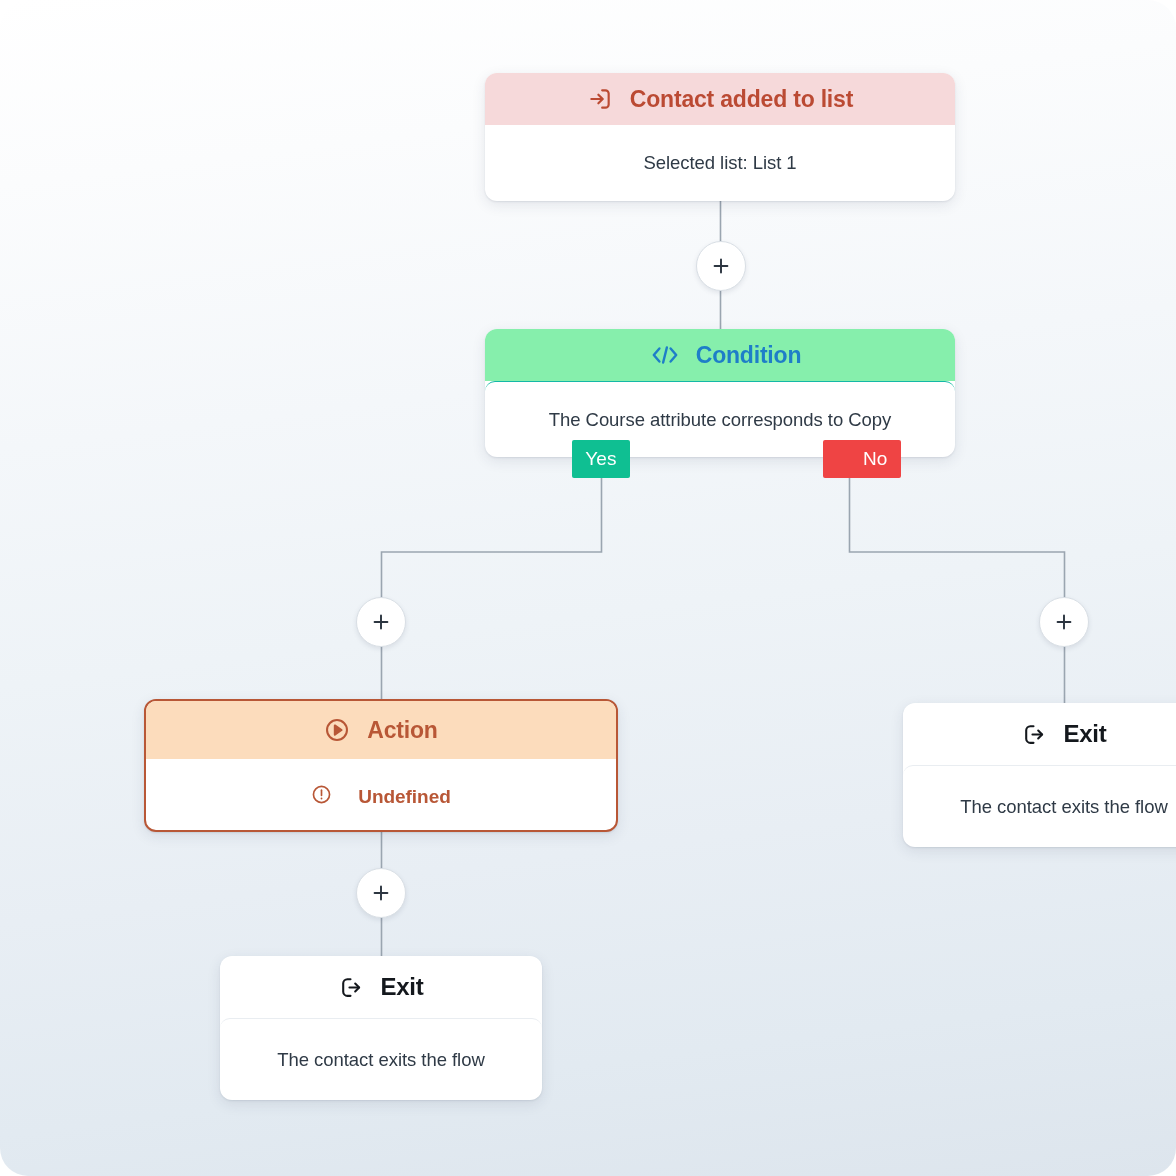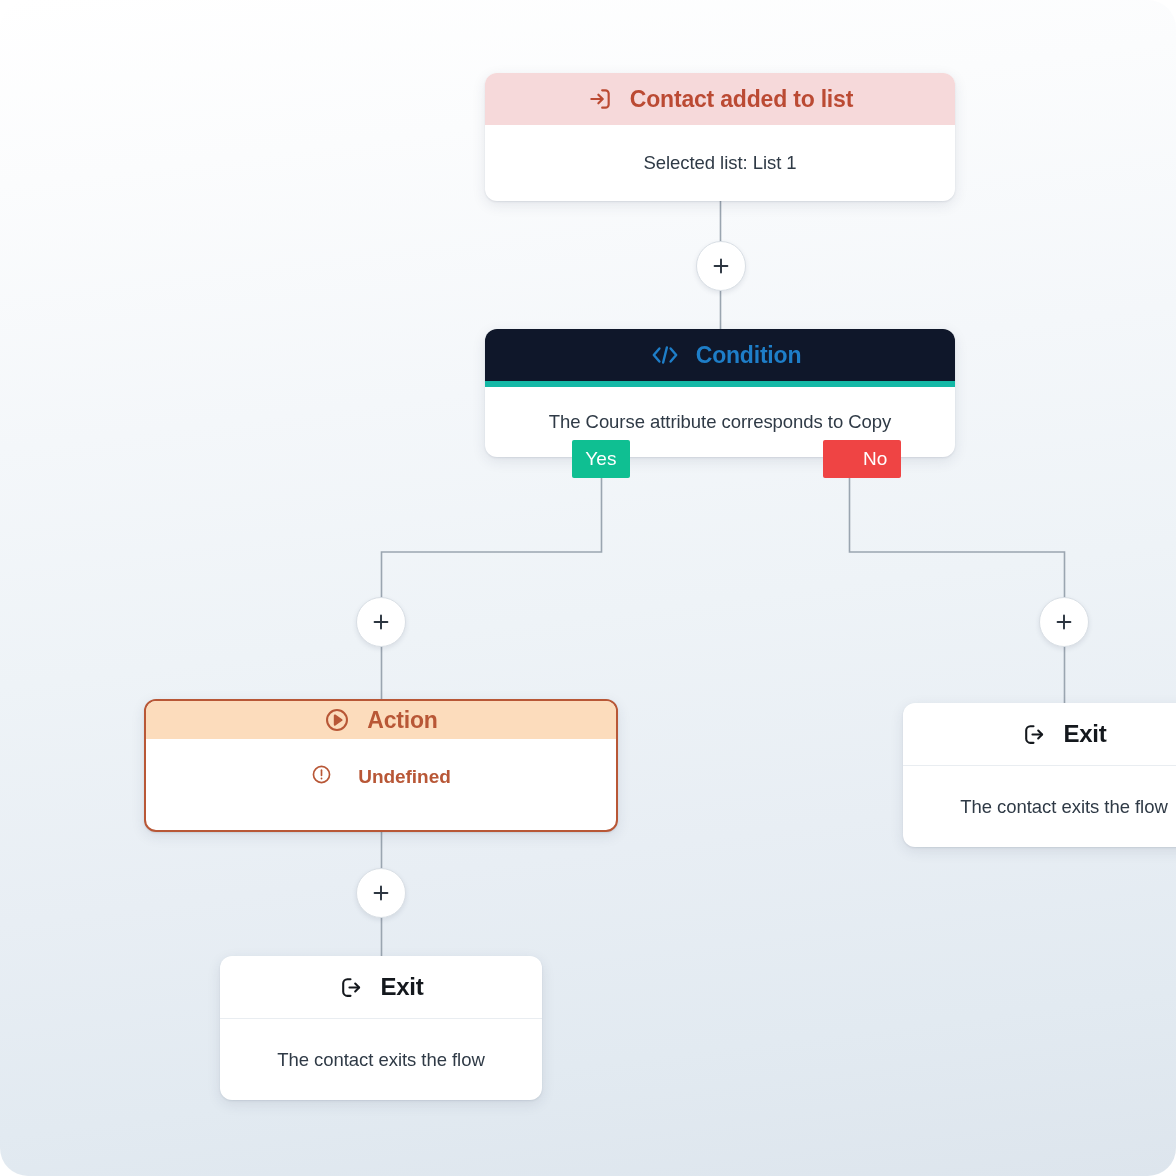--- a/index.html
+++ b/index.html
@@ -59,53 +59,54 @@
     font-weight: bold;
     letter-spacing: -0.2px;
   }
   .node-body {
     display: flex;
     align-items: center;
     justify-content: center;
     font-size: 18.5px;
     color: #2f3a46;
     letter-spacing: -0.05px;
+    border-radius: 10px;
   }
   .node-header svg { display: block; }
 
   
   .node--trigger { left: 485px; top: 73px; width: 470px; height: 128px; }
   .node--trigger .node-header {
     background: #f6d9da;
     color: #bb4a33;
   }
   .node--trigger .node-body { height: 76px; }
 
   
   .node--condition { left: 485px; top: 329px; width: 470px; height: 128px; }
   .node--condition .node-header {
-    background: #0f172a;
+    background: #86efac;
     color: #1e7ec8;
     padding-left: 12px;
   }
   .node--condition .node-body {
     height: 76px;
-    border-top: 6px solid #14b8a6;
+    border-top: 1px solid #14b8a6;
   }
 
   
   .node--action {
     left: 144px; top: 699px; width: 474px; height: 133px;
     border: 2px solid #b85736;
     background: #ffffff;
   }
   .node--action .node-header {
     background: #fcdcbc;
     color: #b85736;
-    height: 38px;
+    height: 58px;
   }
   .node--action .node-body {
     height: 75px;
     color: #b85736;
     font-size: 19px;
     font-weight: bold;
     gap: 26px;
   }
 
   

